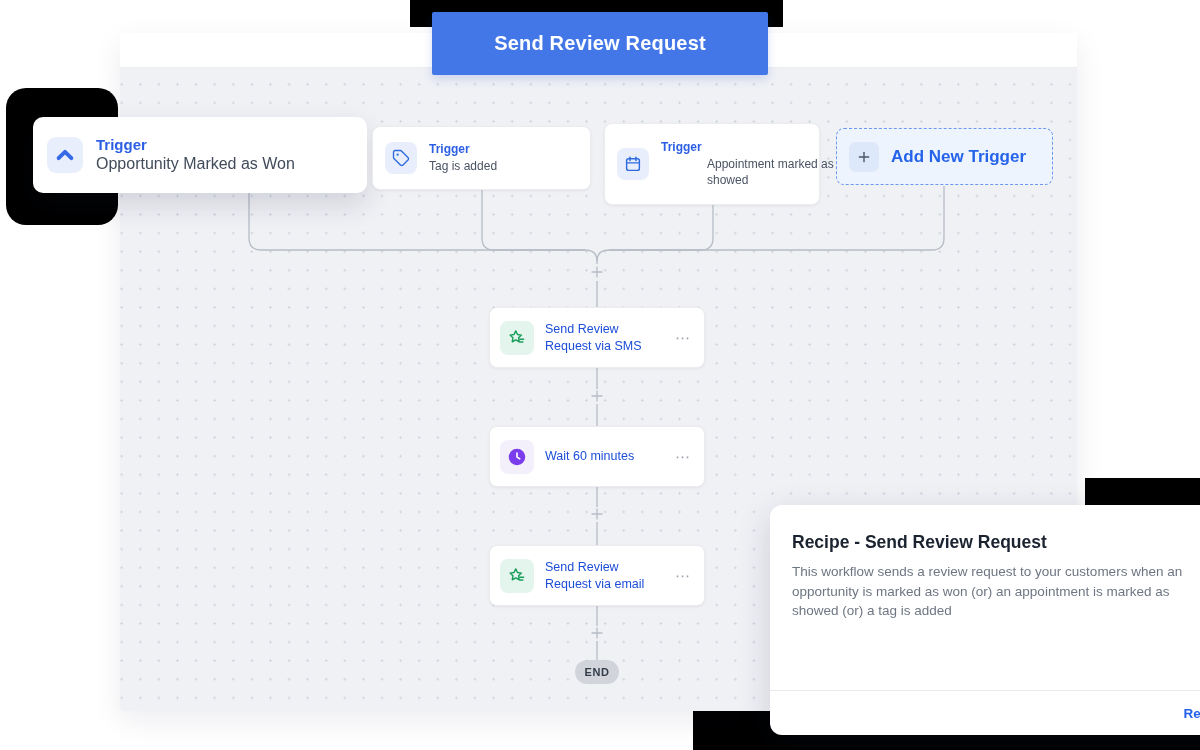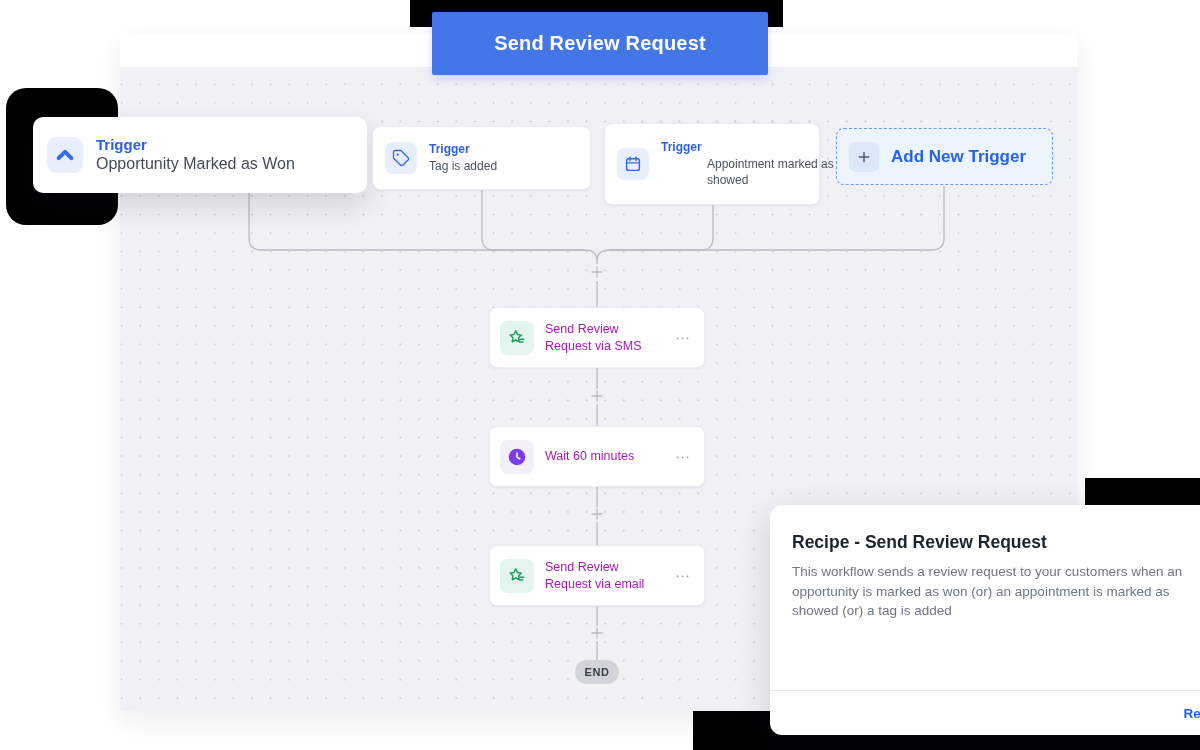--- a/index.html
+++ b/index.html
@@ -61,21 +61,21 @@
   
   .add-trigger { left:836px; top:128px; width:217px; height:57px;
                  background:#eef4fd; border:1.5px dashed #6b97f0; border-radius:8px;
                  box-shadow:none; padding:0 12px; gap:12px; }
   .add-trigger .iconbox { width:30px; height:30px; background:#dde8fa; border-radius:7px; }
   .add-trigger .a-label { font-size:17px; font-weight:bold; color:#2563eb; }
 
   
   .step { left:489px; width:216px; height:61px; padding:0 10px; gap:11px; }
   .step .iconbox { width:34px; height:34px; }
-  .step .s-name { font-size:12.5px; color:#a21caf; line-height:1.35; width:126px; }
+  .step .s-name { font-size:12.5px; color:#1d4ed8; line-height:1.35; width:126px; }
   .step .menu-dots { margin-left:auto; color:#9aa1ac; font-size:15px; letter-spacing:1px;
                      cursor:pointer; padding:2px 3px; line-height:1; }
   .step-sms   { top:307px; }
   .step-wait  { top:426px; }
   .step-email { top:545px; }
   .icon-green  { background:#e3f5ec; }
   .icon-purple { background:#f4f0fb; }
 
   
   .end-pill { position:absolute; left:575px; top:660px; width:44px; height:24px;

